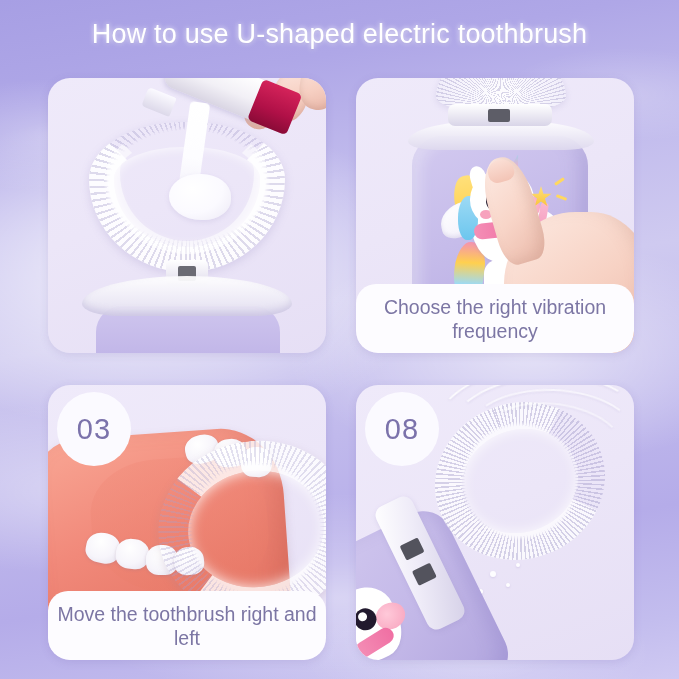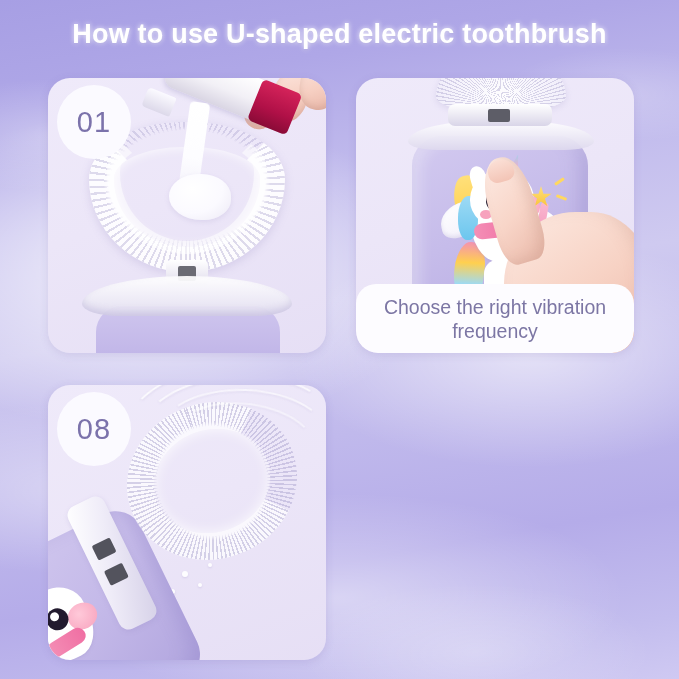--- a/index.html
+++ b/index.html
@@ -44,21 +44,21 @@
       radial-gradient(ellipse 36% 14% at 70% 96%, rgba(255,255,255,0.28), rgba(255,255,255,0) 72%);
   }
 
   
   #title {
     position: absolute;
     left: 0; right: 0;
     top: 19px;
     text-align: center;
     font-size: 27px;
-    font-weight: 700;
+    font-weight: 400;
     letter-spacing: 0.2px;
     color: #ffffff;
     text-shadow: 0 0 5px rgba(255,255,255,0.85), 0 1px 2px rgba(140,130,200,0.45);
     white-space: nowrap;
   }
 
   
   #grid {
     position: absolute;
     left: 48px;
@@ -612,23 +612,20 @@
 
       <div class="c1-tube"></div>
       <div class="c1-nozzle"></div>
       <div class="c1-fingers">
           <i></i>
           <i></i>
           <i></i>
         </div>
       <div class="c1-paste"></div>
       <div class="c1-blob"></div>
-    </div>
-    <div class="badge">
-      <span>01</span>
     </div>
   </div>
 
   <div class="card">
     <div class="scene">
       <div class="c2-head">
         <div class="dome"></div>
           <div class="tex"></div>
       </div>
       <div class="c2-collar2"></div>
@@ -662,20 +659,44 @@
           <div class="k1"></div>
         <div class="palm"></div>
         <div class="idx"></div>
       </div>
     </div>
     <div class="caption">
       <span>Choose the right vibration frequency</span>
     </div>
   </div>
 
+  <div class="card">
+    <div class="scene">
+      <div class="c3-gum"></div>
+      <div class="c3-teeth">
+        <b></b>
+          <b></b>
+          <b></b>
+          <b></b>
+          <b></b>
+          <b></b>
+          <b></b>
+      </div>
+      <div class="c3-brush">
+        <div class="ring"></div>
+        <div class="ringtex"></div>
+      </div>
+    </div>
+    <div class="badge">
+      <span>03</span>
+    </div>
+    <div class="caption">
+      <span>Move the toothbrush right and left</span>
+    </div>
+  </div>
 
   <div class="card">
     <div class="scene">
       <div class="c4-body"></div>
       <div class="c4-sticker">
 
         <span class="uni uni-mane1" style="left:24px;top:14px;"></span>
         <span class="uni uni-bodyshape" style="left:34px;top:26px;width:58px;height:62px;"></span>
         <span class="uni uni-headshape" style="left:34px;top:14px;width:58px;height:54px;"></span>
 

